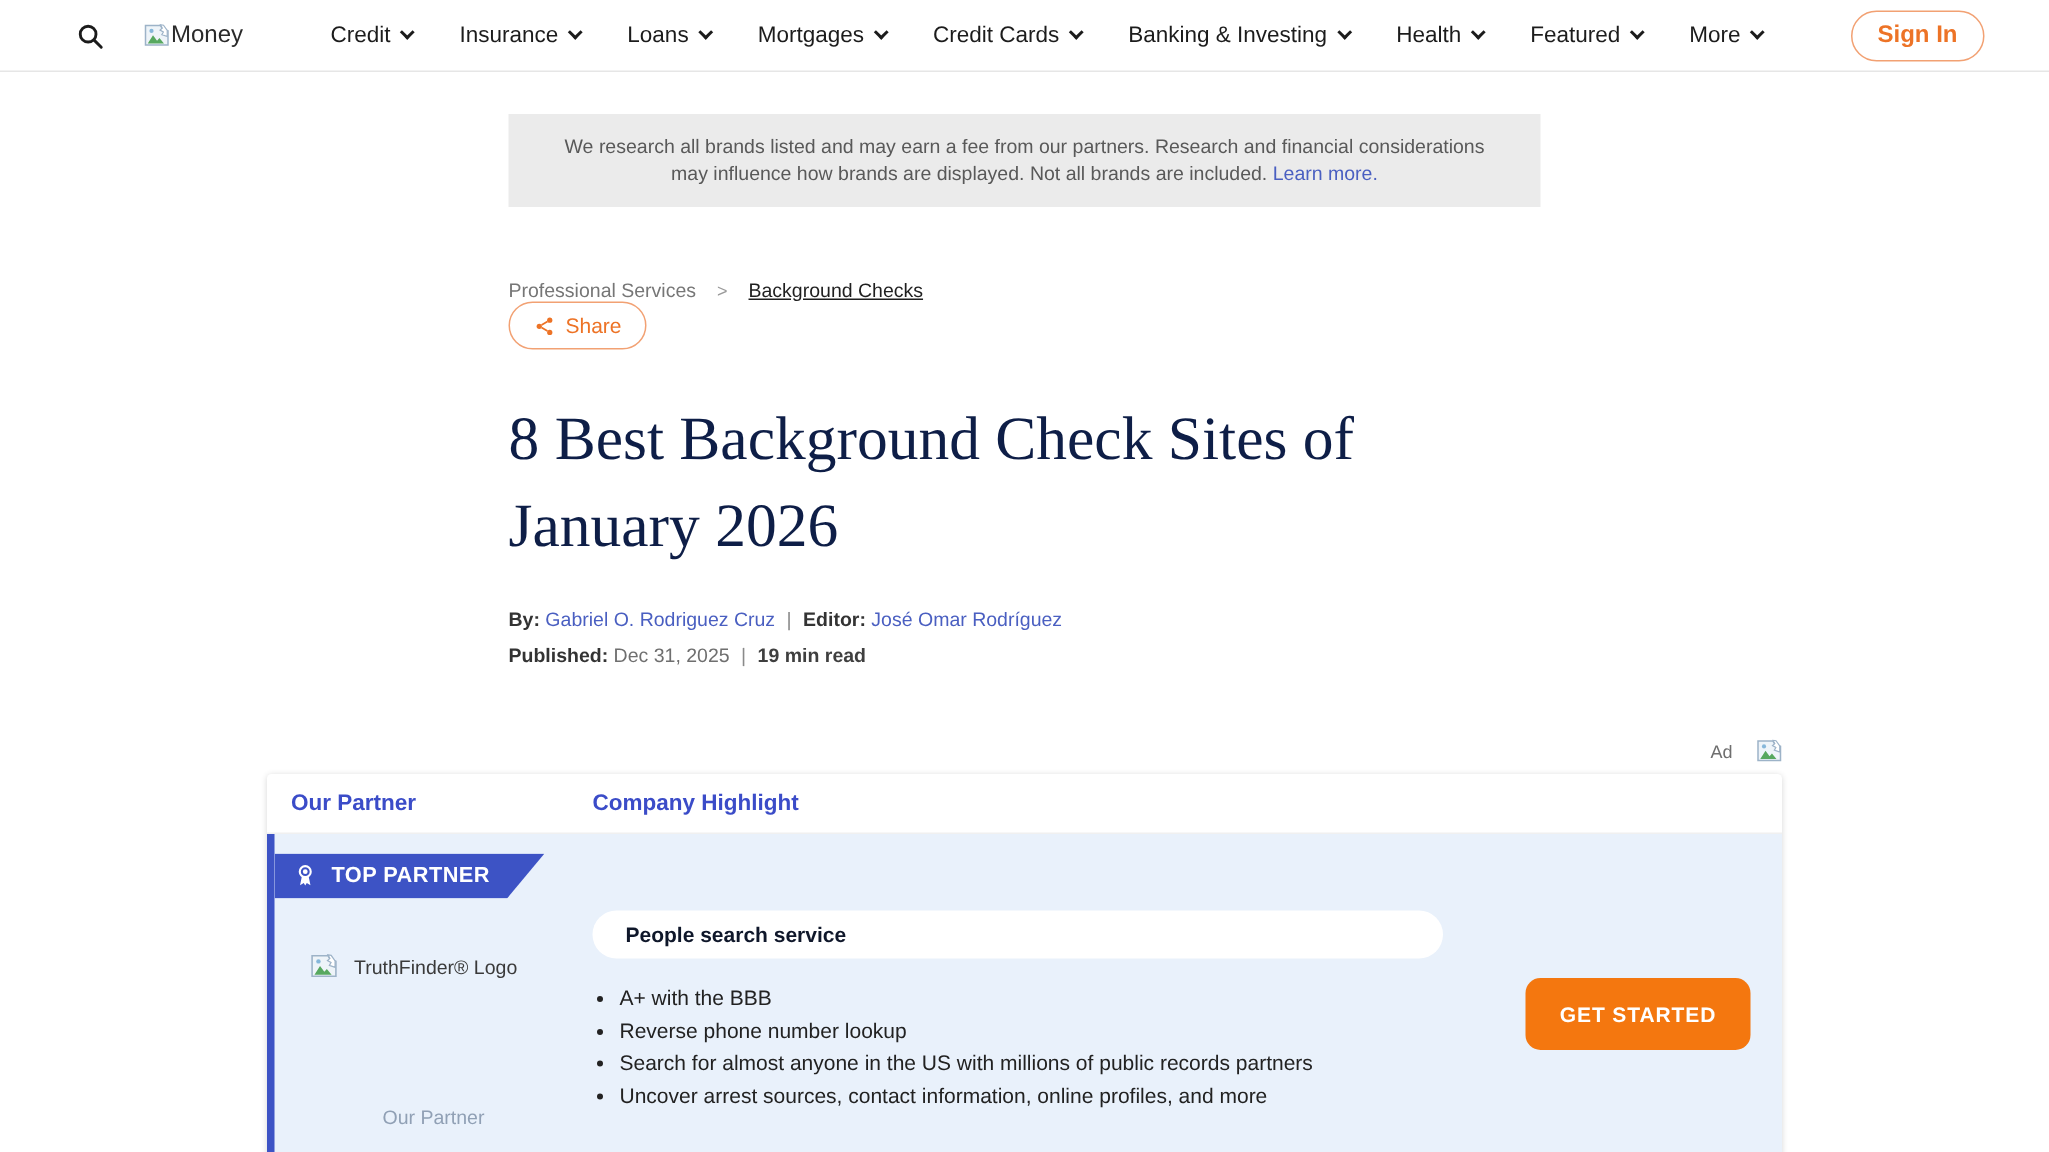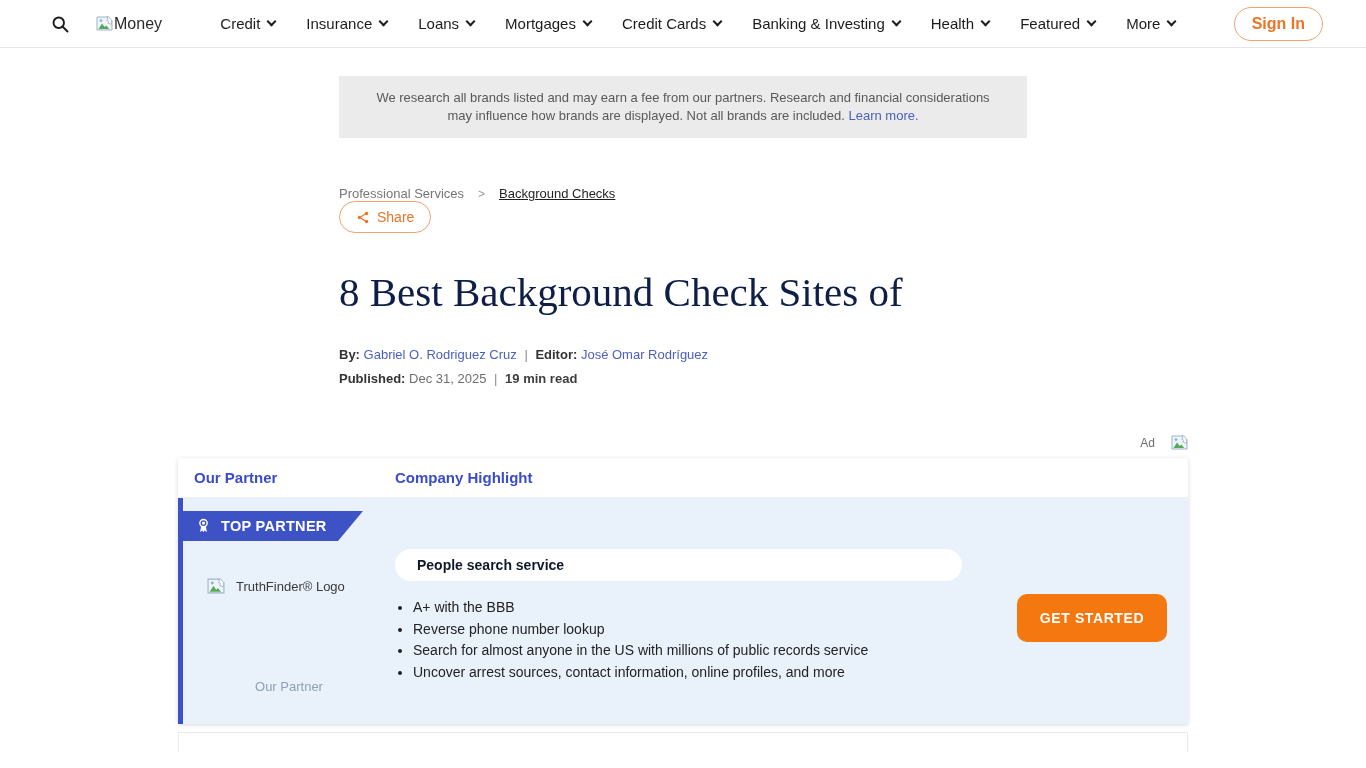--- a/index.html
+++ b/index.html
@@ -169,20 +169,21 @@
           <circle cx="18" cy="19" r="3"></circle>
         </g>
       <path d="M8.6 10.6 L15.4 6.5 M8.6 13.4 L15.4 17.5" stroke="#ed7326" stroke-width="2"></path>
     </svg>
     <span>Share</span>
   </button>
 </div>
 
 <h1 class="title">
   <div>8 Best Background Check Sites of</div>
+  <div>January 2026</div>
 </h1>
 
 <div class="byline">
   <div>
     <span class="lbl">By:</span>
     <a>Gabriel O. Rodriguez Cruz</a>
     <span class="pipe">|</span>
     <span class="lbl">Editor:</span>
     <a>José Omar Rodríguez</a>
   </div>
@@ -233,21 +234,21 @@
     <div class="partner-caption">Our Partner</div>
 
     <div class="pill">People search service</div>
 
     <ul class="bullets">
 
         <li>A+ with the BBB</li>
 
         <li>Reverse phone number lookup</li>
 
-        <li>Search for almost anyone in the US with millions of public records service</li>
+        <li>Search for almost anyone in the US with millions of public records partners</li>
 
         <li>Uncover arrest sources, contact information, online profiles, and more</li>
       </ul>
 
     <button class="cta">GET STARTED</button>
   </div>
 </section>
 
 <div class="next-card"></div>
 

